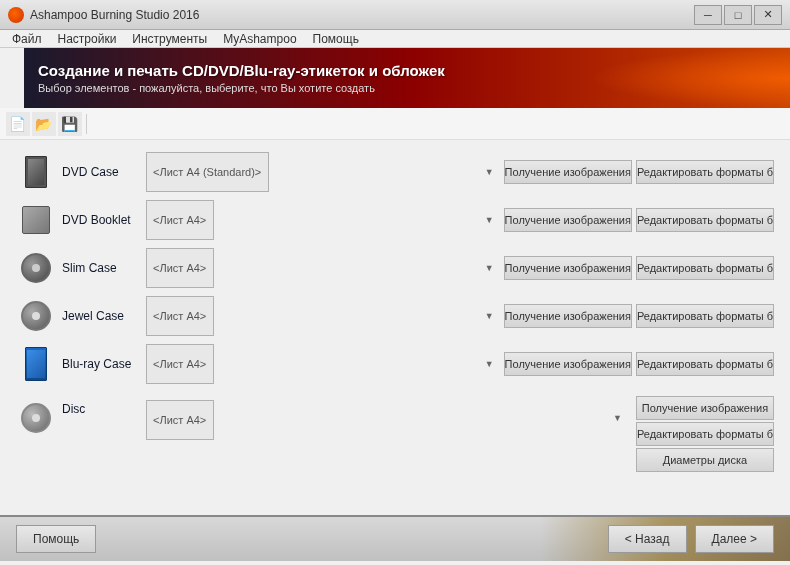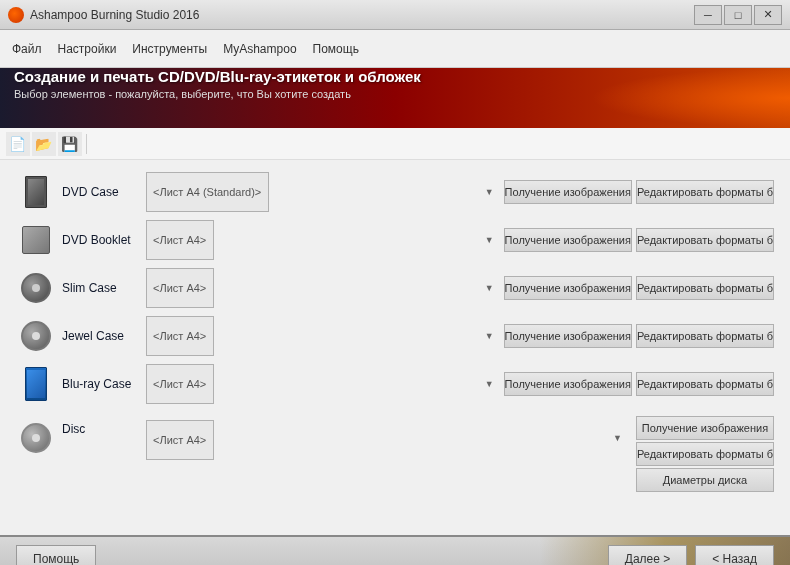--- a/index.html
+++ b/index.html
@@ -24,42 +24,44 @@
     .title-bar-btn {
       width: 28px; height: 20px; background: #d4d4d4;
       border: 1px solid #999; cursor: pointer; font-size: 11px;
       display: flex; align-items: center; justify-content: center;
       color: #333;
     }
 
     
     .menu-bar {
       background: #f0f0f0;
-      height: 38px;
+      height: 18px;
       display: flex;
       align-items: center;
       padding: 0 4px;
       border-bottom: 1px solid #ccc;
     }
     .menu-item {
       padding: 2px 8px;
       cursor: pointer;
       font-size: 12px;
       color: #333;
     }
 
     
     .header-banner {
       background: linear-gradient(to right, #1a1a2e, #8b0000, #cc4400);
       height: 60px;
       display: flex;
       flex-direction: column;
+      justify-content: center;
       padding: 0 14px;
       position: relative;
       overflow: hidden;
+      margin-left: 24px;
     }
     .header-banner::after {
       content: '';
       position: absolute;
       right: 0; top: 0; bottom: 0;
       width: 200px;
       background: radial-gradient(ellipse at right, #ff6600 0%, transparent 70%);
       opacity: 0.7;
     }
     .header-title {
@@ -411,16 +413,16 @@
       <button class="btn-action">Диаметры диска</button>
     </div>
   </div>
 
 </div>
 
 <div class="footer">
   <div class="footer-bg"></div>
   <button class="footer-btn">Помощь</button>
   <div class="footer-right">
+    <button class="footer-btn">&lt; Назад</button>
     <button class="footer-btn">Далее &gt;</button>
-    <button class="footer-btn">&lt; Назад</button>
   </div>
 </div>
 
 </body></html>

